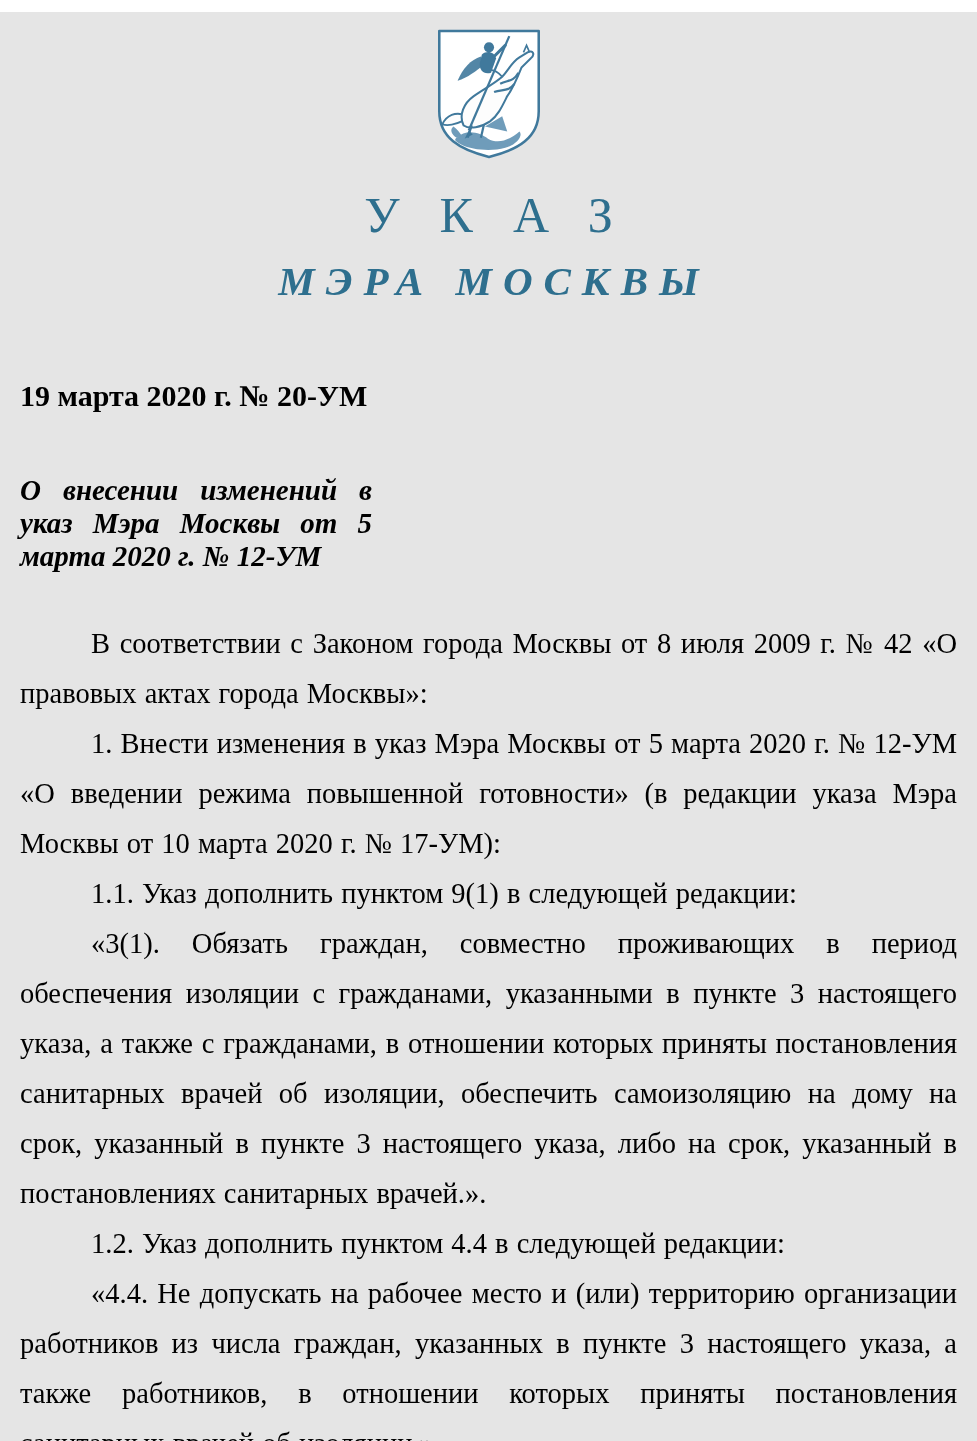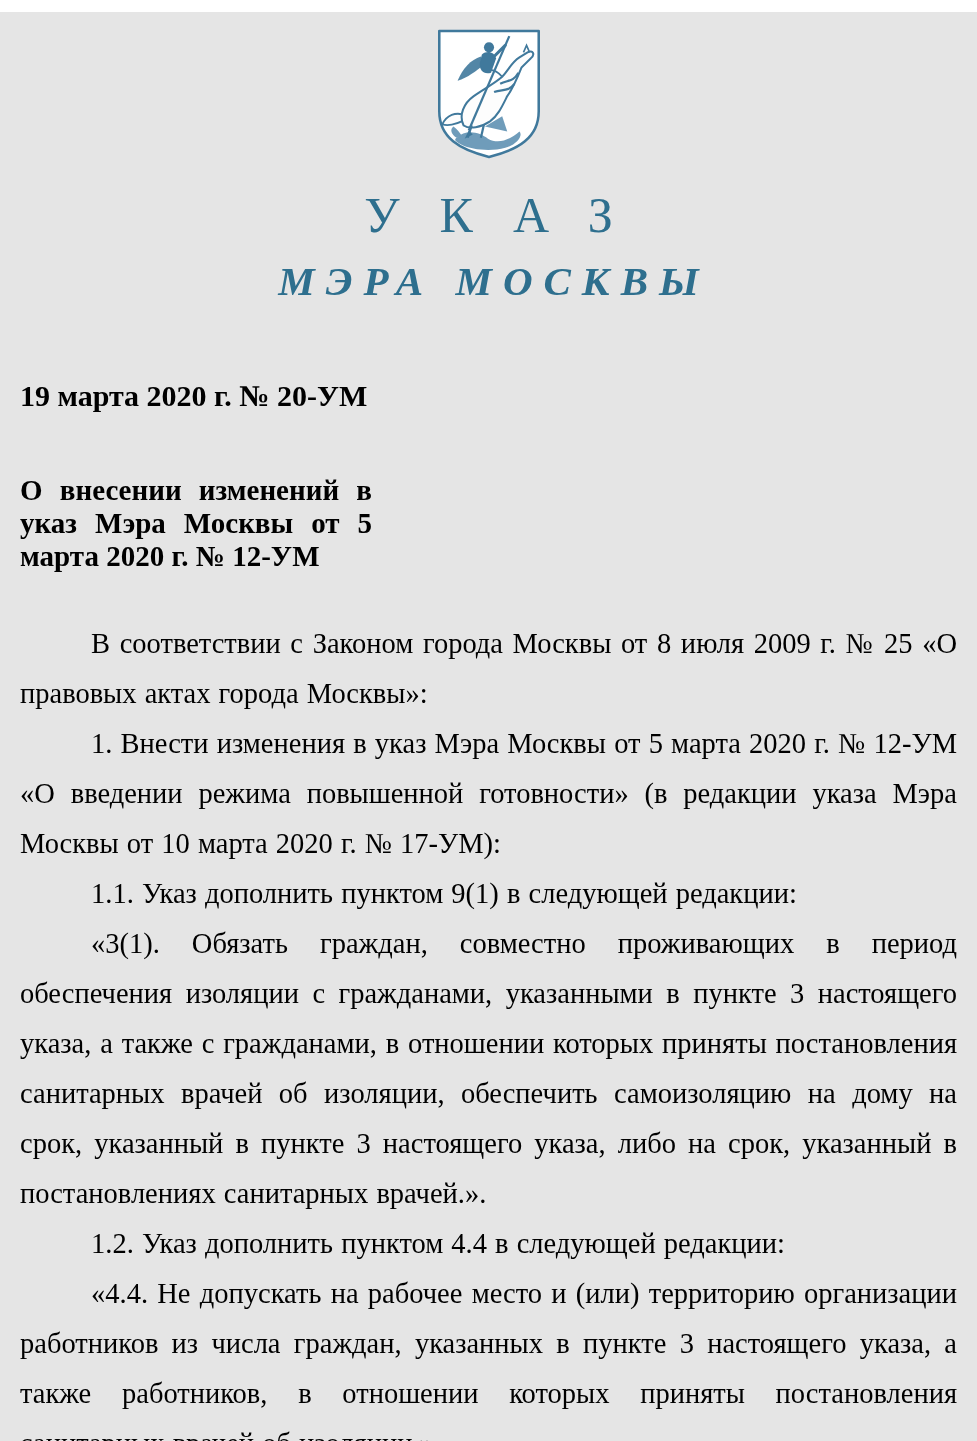--- a/index.html
+++ b/index.html
@@ -57,20 +57,21 @@
     font-weight: 700;
   }
   .subject {
     margin-top: 60px;
     width: 352px;
     font-size: 29px;
     line-height: 1.14;
     font-weight: 700;
     text-align: justify;
     text-align-last: left;
+    font-style: italic;
   }
   .body-text {
     margin-top: 46px;
   }
   .body-text p {
     margin: 0;
     font-size: 28.5px;
     line-height: 50px;
     text-align: justify;
     text-indent: 71px;
@@ -123,21 +124,21 @@
     <div class="doc-subtitle">МЭРА МОСКВЫ</div>
   </header>
 
   <main class="doc-content">
 
     <div class="date-line">19 марта 2020 г. № 20-УМ</div>
 
     <div class="subject">О внесении изменений в указ Мэра Москвы от 5 марта 2020 г. № 12-УМ</div>
 
     <div class="body-text">
-      <p>В соответствии с Законом города Москвы от 8 июля 2009 г. № 25 «О правовых актах города Москвы»:</p>
+      <p>В соответствии с Законом города Москвы от 8 июля 2009 г. № 42 «О правовых актах города Москвы»:</p>
       <p>1. Внести изменения в указ Мэра Москвы от 5 марта 2020 г. № 12-УМ «О введении режима повышенной готовности» (в редакции указа Мэра Москвы от 10 марта 2020 г. № 17-УМ):</p>
       <p>1.1. Указ дополнить пунктом 9(1) в следующей редакции:</p>
       <p>«3(1). Обязать граждан, совместно проживающих в период обеспечения изоляции с гражданами, указанными в пункте 3 настоящего указа, а также с гражданами, в отношении которых приняты постановления санитарных врачей об изоляции, обеспечить самоизоляцию на дому на срок, указанный в пункте 3 настоящего указа, либо на срок, указанный в постановлениях санитарных врачей.».</p>
       <p>1.2. Указ дополнить пунктом 4.4 в следующей редакции:</p>
       <p>«4.4. Не допускать на рабочее место и (или) территорию организации работников из числа граждан, указанных в пункте 3 настоящего указа, а также работников, в отношении которых приняты постановления санитарных врачей об изоляции.».</p>
     </div>
 
   </main>
 </div>
 

